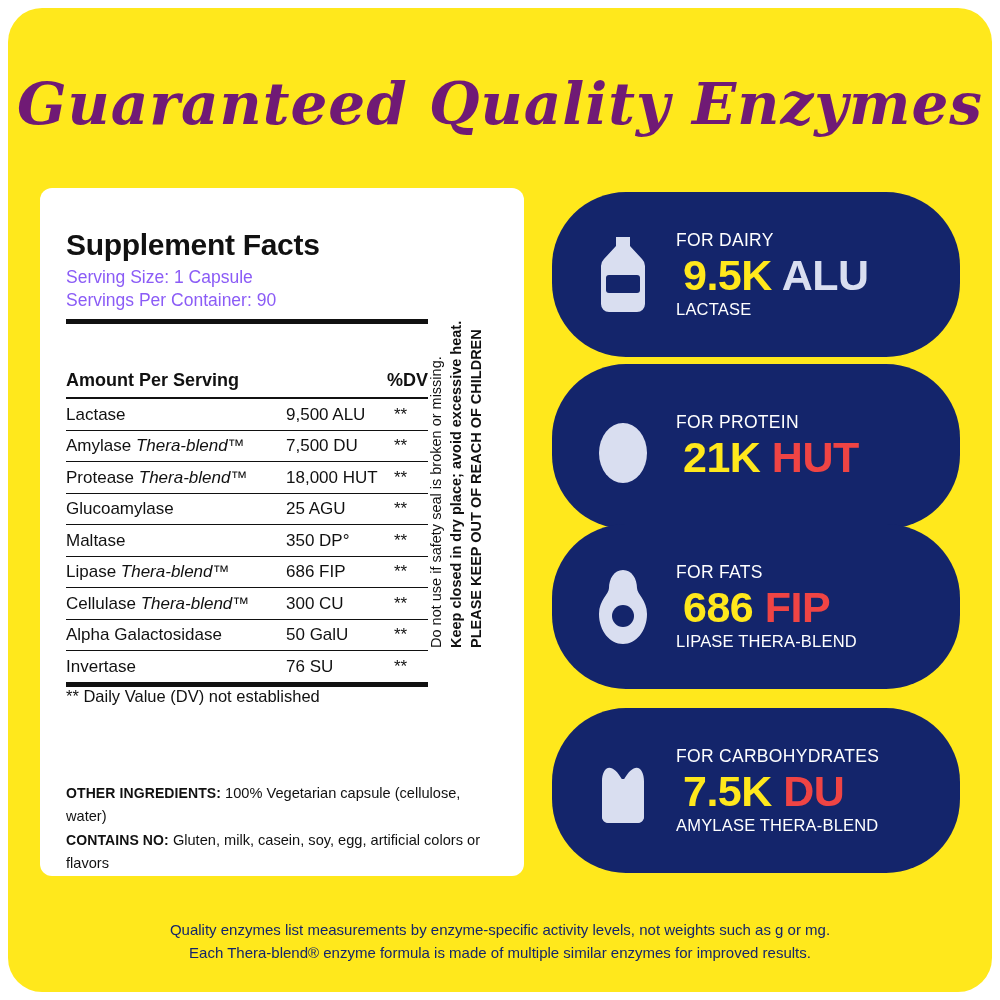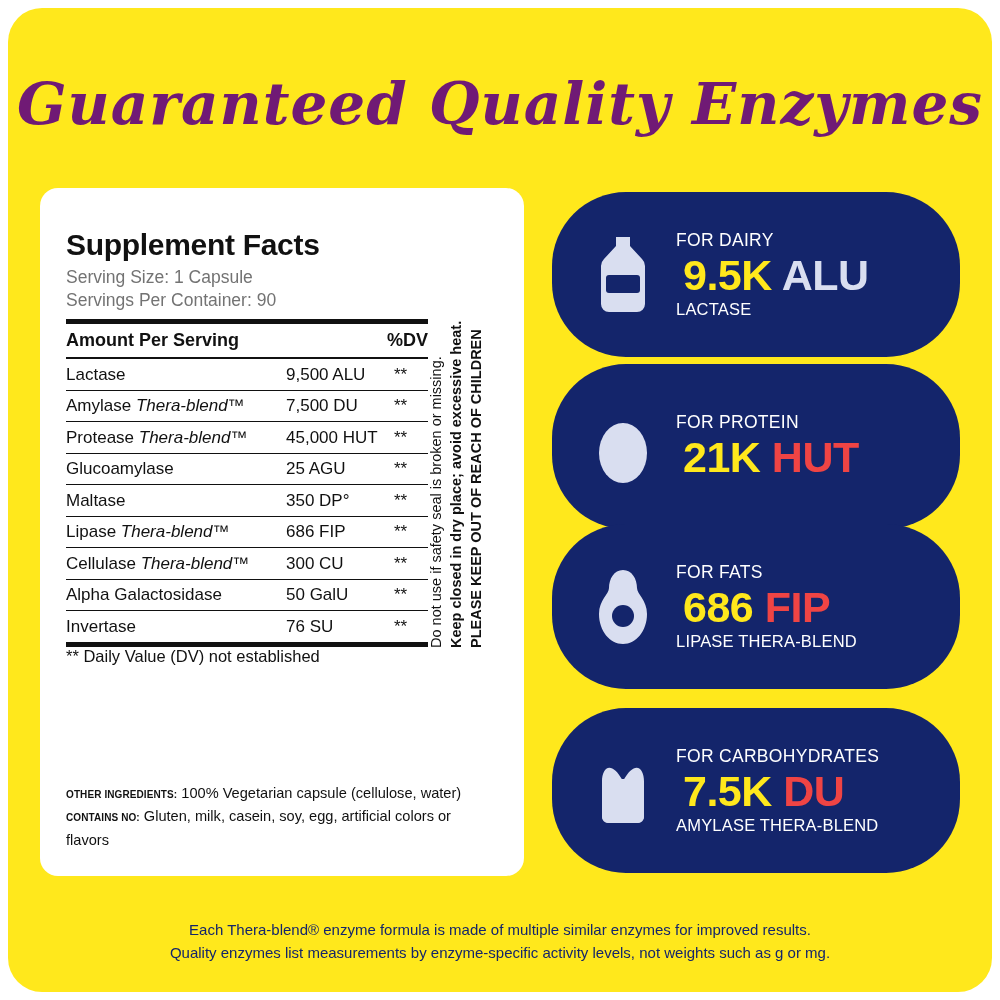--- a/index.html
+++ b/index.html
@@ -35,37 +35,37 @@
     color: #701a75;
     white-space: nowrap;
     margin-top: 32px;
   }
   
   .panel {
     position: absolute;
     left: 40px; top: 188px;
     width: 484px; height: 688px;
     background: #ffffff;
-    border-radius: 18px;
+    border-radius: 12px;
   }
   .facts-box {
     position: absolute;
     left: 26px; top: 40px;
     width: 362px; height: 725px;
   }
   .facts-title {
     font-size: 30px;
     font-weight: bold;
     color: #111;
     letter-spacing: -0.3px;
     padding-bottom: 4px;
   }
   .serving-line {
     font-size: 17.5px;
-    color: #737373;
+    color: #8b5cf6;
     line-height: 1.32;
   }
   .rule-thick { border-top: 5px solid #111; margin-top: 7px; }
   .rule-med   { border-top: 2.5px solid #111; }
   .rule-thin  { border-top: 1px solid #111; }
   .rule-end   { border-top: 5px solid #111; }
   .row {
     display: flex;
     align-items: baseline;
     font-size: 17px;
@@ -77,21 +77,21 @@
   .row .amt { width: 108px; text-align: left; }
   .row .dv  { width: 34px; text-align: left; }
   .hdr-row {
     display: flex;
     align-items: baseline;
     font-size: 18px;
     font-weight: bold;
     color: #111;
     padding: 6px 0 6px 0;
   }
-  .hdr-row .nm { flex: 1 1 auto; }
+  .hdr-row .nm { flex: 1 1 auto; margin-top: 40px; }
   .hdr-row .dv { width: 48px; text-align: right; }
   .footnote {
     font-size: 16.5px;
     color: #111;
   }
   
   .side-text {
     position: absolute;
     left: 398px; top: 40px;
     width: 80px; height: 420px;
@@ -111,21 +111,21 @@
   .panel-bottom {
     position: absolute;
     left: 26px; top: 594px;
     width: 432px;
   }
   .pb-line {
     font-size: 14.6px;
     color: #111;
     line-height: 1.6;
   }
-  .pb-line b { font-weight: bold; font-size: 10px; letter-spacing: .1px;}
+  .pb-line b { font-weight: bold; font-size: 14px; letter-spacing: .1px;}
   
   .pill {
     position: absolute;
     left: 552px;
     width: 408px;
     height: 165px;
     background: #14256B;
     border-radius: 74px;
     color: #ffffff;
   }
@@ -212,21 +212,21 @@
 
       <div class="row">
         <span class="nm"><span>Amylase </span><i>Thera-blend™</i></span>
         <span class="amt">7,500 DU</span>
         <span class="dv">**</span>
       </div>
       <div class="rule-thin"></div>
 
       <div class="row">
         <span class="nm"><span>Protease </span><i>Thera-blend™</i></span>
-        <span class="amt">45,000 HUT</span>
+        <span class="amt">18,000 HUT</span>
         <span class="dv">**</span>
       </div>
       <div class="rule-thin"></div>
 
       <div class="row">
         <span class="nm"><span>Glucoamylase</span><i></i></span>
         <span class="amt">25 AGU</span>
         <span class="dv">**</span>
       </div>
       <div class="rule-thin"></div>
@@ -348,16 +348,16 @@
       <div class="pill-cat">FOR CARBOHYDRATES</div>
       <div class="pill-main">
         <span class="num">7.5K</span>
         <span class="unit">DU</span>
       </div>
       <div class="pill-sub">AMYLASE THERA-BLEND</div>
     </div>
   </div>
 
   <div class="footer">
+    <div>Quality enzymes list measurements by enzyme-specific activity levels, not weights such as g or mg.</div>
     <div>Each Thera-blend® enzyme formula is made of multiple similar enzymes for improved results.</div>
-    <div>Quality enzymes list measurements by enzyme-specific activity levels, not weights such as g or mg.</div>
   </div>
 </div>
 
 </body></html>

